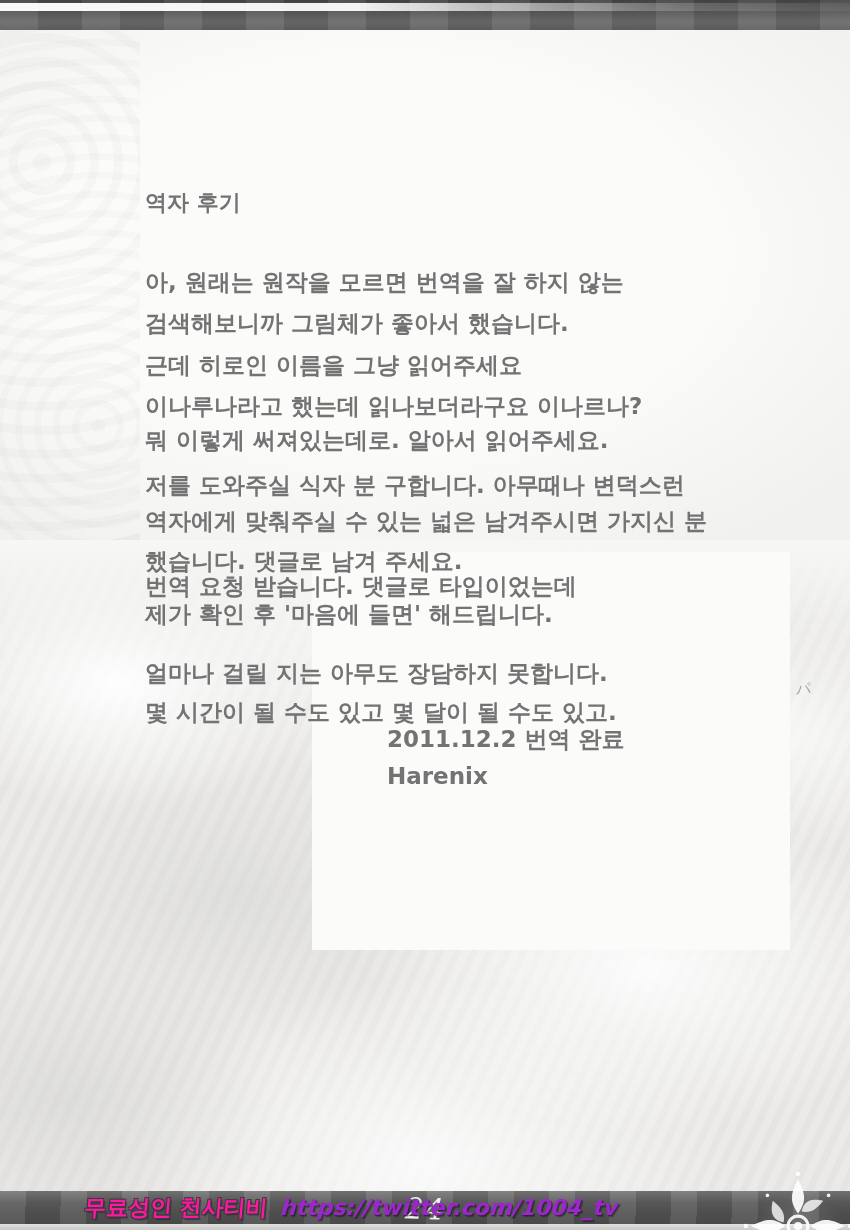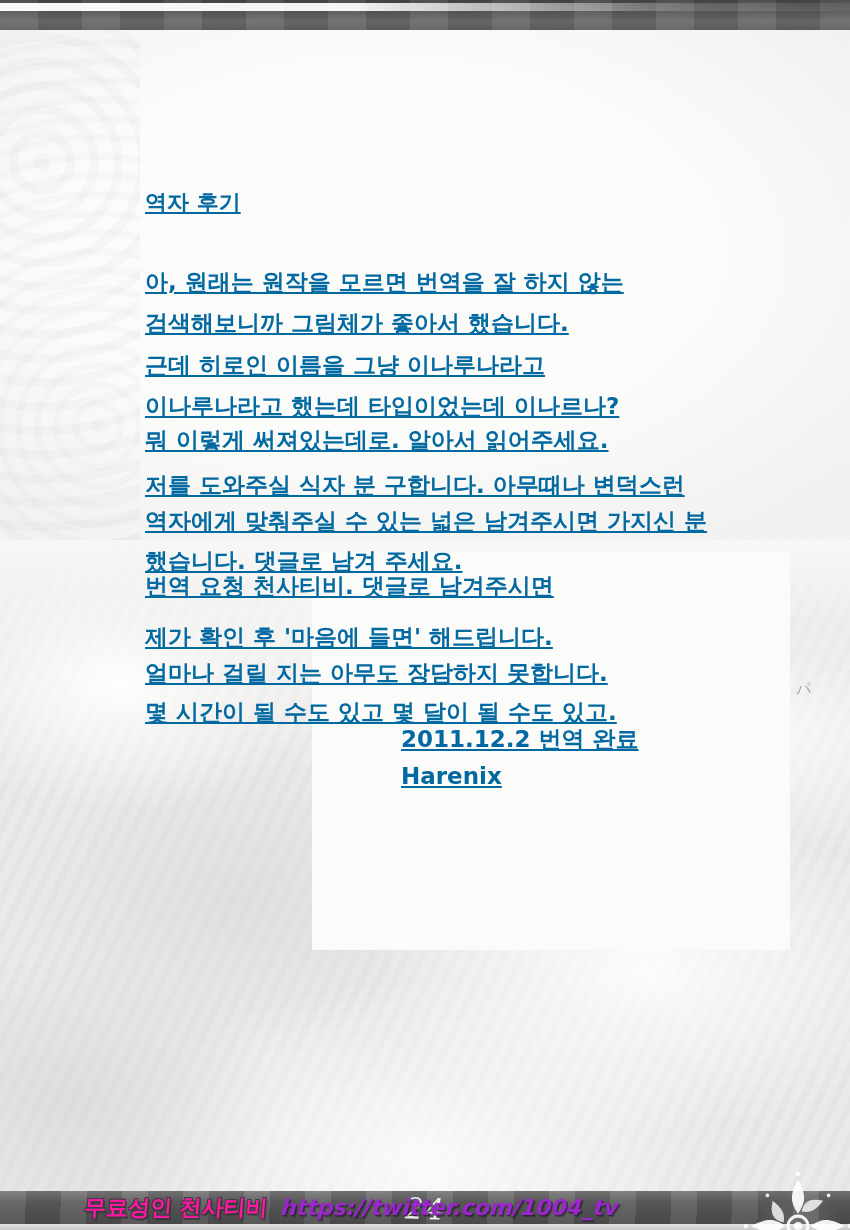--- a/index.html
+++ b/index.html
@@ -47,25 +47,25 @@
       radial-gradient(ellipse 430px 260px at 50% 96%, rgba(255,255,255,.8), rgba(255,255,255,0) 72%),
       repeating-linear-gradient(115deg, rgba(198,198,196,.10) 0 7px, rgba(255,255,255,.10) 7px 15px);
     background-color:#e9e8e6;
   }
   .white-box{
     position:absolute;left:312px;top:552px;width:478px;height:398px;
     background:#fbfbfa;
   }
   
   .txt{
-    position:absolute;left:145px;color:#0369a1;font-weight:700;
-    font-size:23px;line-height:28px;white-space:nowrap;letter-spacing:0;text-decoration:underline;
+    position:absolute;left:145px;color:#737373;font-weight:700;
+    font-size:23px;line-height:28px;white-space:nowrap;letter-spacing:0;
   }
   .title{font-size:22px;}
-  .date-line,.signature{left:401px;}
+  .date-line,.signature{left:387px;}
   .stray{
     position:absolute;left:796px;top:680px;font-size:15px;color:#a6a6a4;
     font-weight:400;transform:rotate(-6deg);
   }
   
   .footer-bar{
     position:absolute;left:0;top:1191px;width:850px;height:33px;
     background-image:
       repeating-linear-gradient(92deg, rgba(255,255,255,.06) 0 26px, rgba(0,0,0,.09) 26px 61px),
       linear-gradient(180deg,#7b7b7b 0%,#5f5f5f 35%,#555 70%,#4f4f4f 100%);
@@ -107,28 +107,28 @@
 <div class="band-shadow"></div>
 <div class="upper-paper"></div>
 <div class="lace-margin"></div>
 <div class="cloud-zone"></div>
 <div class="white-box"></div>
 
 <div class="txt title" style="top:189px">역자 후기</div>
 
 <div class="txt" style="top:268px">아, 원래는 원작을 모르면 번역을 잘 하지 않는</div>
 <div class="txt" style="top:309px">검색해보니까 그림체가 좋아서 했습니다.</div>
-<div class="txt" style="top:351px">근데 히로인 이름을 그냥 이나루나라고</div>
-<div class="txt" style="top:392px">이나루나라고 했는데 타입이었는데 이나르나?</div>
+<div class="txt" style="top:351px">근데 히로인 이름을 그냥 읽어주세요</div>
+<div class="txt" style="top:392px">이나루나라고 했는데 읽나보더라구요 이나르나?</div>
 <div class="txt" style="top:426px">뭐 이렇게 써져있는데로. 알아서 읽어주세요.</div>
 <div class="txt" style="top:471px">저를 도와주실 식자 분 구합니다. 아무때나 변덕스런</div>
 <div class="txt" style="top:507px">역자에게 맞춰주실 수 있는 넓은 남겨주시면 가지신 분</div>
 <div class="txt" style="top:547px">했습니다. 댓글로 남겨 주세요.</div>
-<div class="txt" style="top:572px">번역 요청 천사티비. 댓글로 남겨주시면</div>
-<div class="txt" style="top:623px">제가 확인 후 '마음에 들면' 해드립니다.</div>
+<div class="txt" style="top:572px">번역 요청 받습니다. 댓글로 타입이었는데</div>
+<div class="txt" style="top:600px">제가 확인 후 '마음에 들면' 해드립니다.</div>
 <div class="txt" style="top:659px">얼마나 걸릴 지는 아무도 장담하지 못합니다.</div>
 <div class="txt" style="top:698px">몇 시간이 될 수도 있고 몇 달이 될 수도 있고.</div>
 
 <div class="txt date-line" style="top:725px">2011.12.2 번역 완료</div>
 <div class="txt signature" style="top:762px">Harenix</div>
 
 <div class="stray">パ</div>
 
 <div class="footer-bar"></div>
 <div class="footer-strip"></div>

